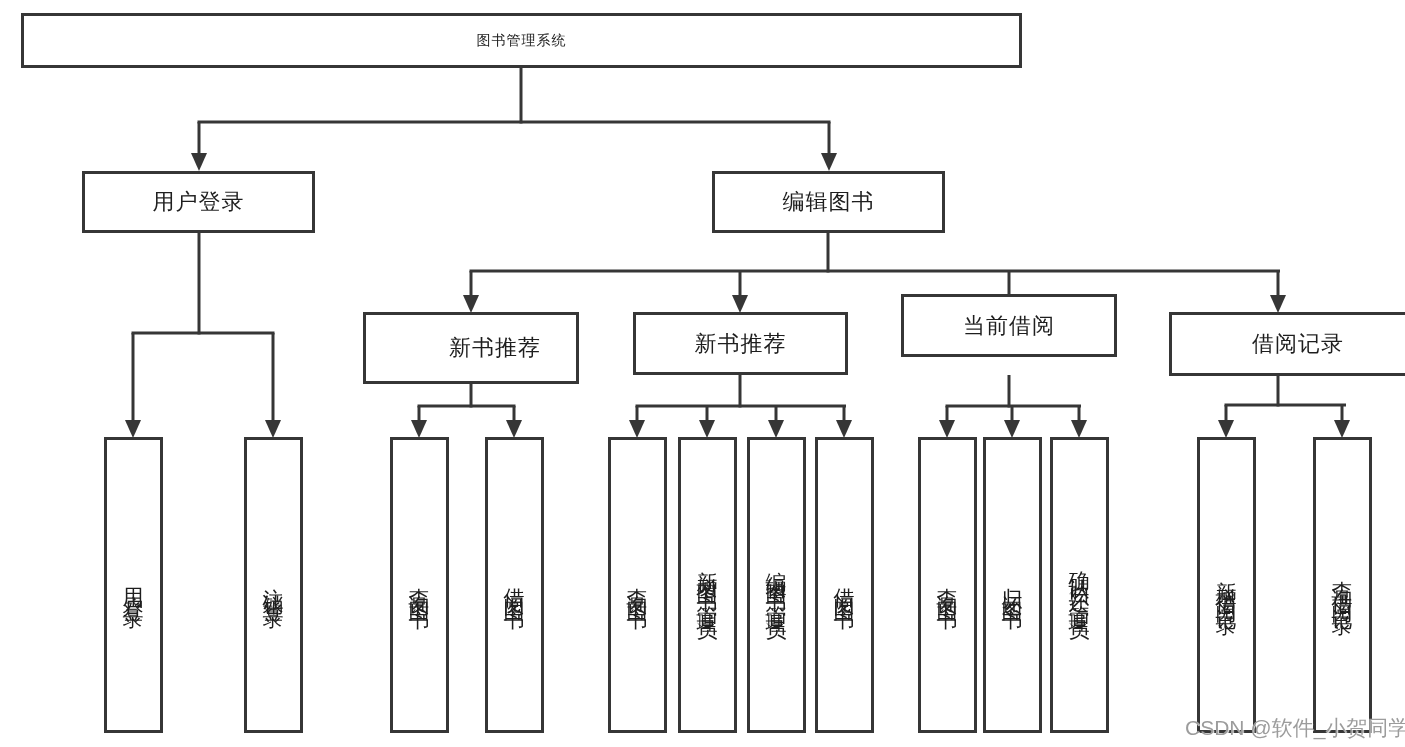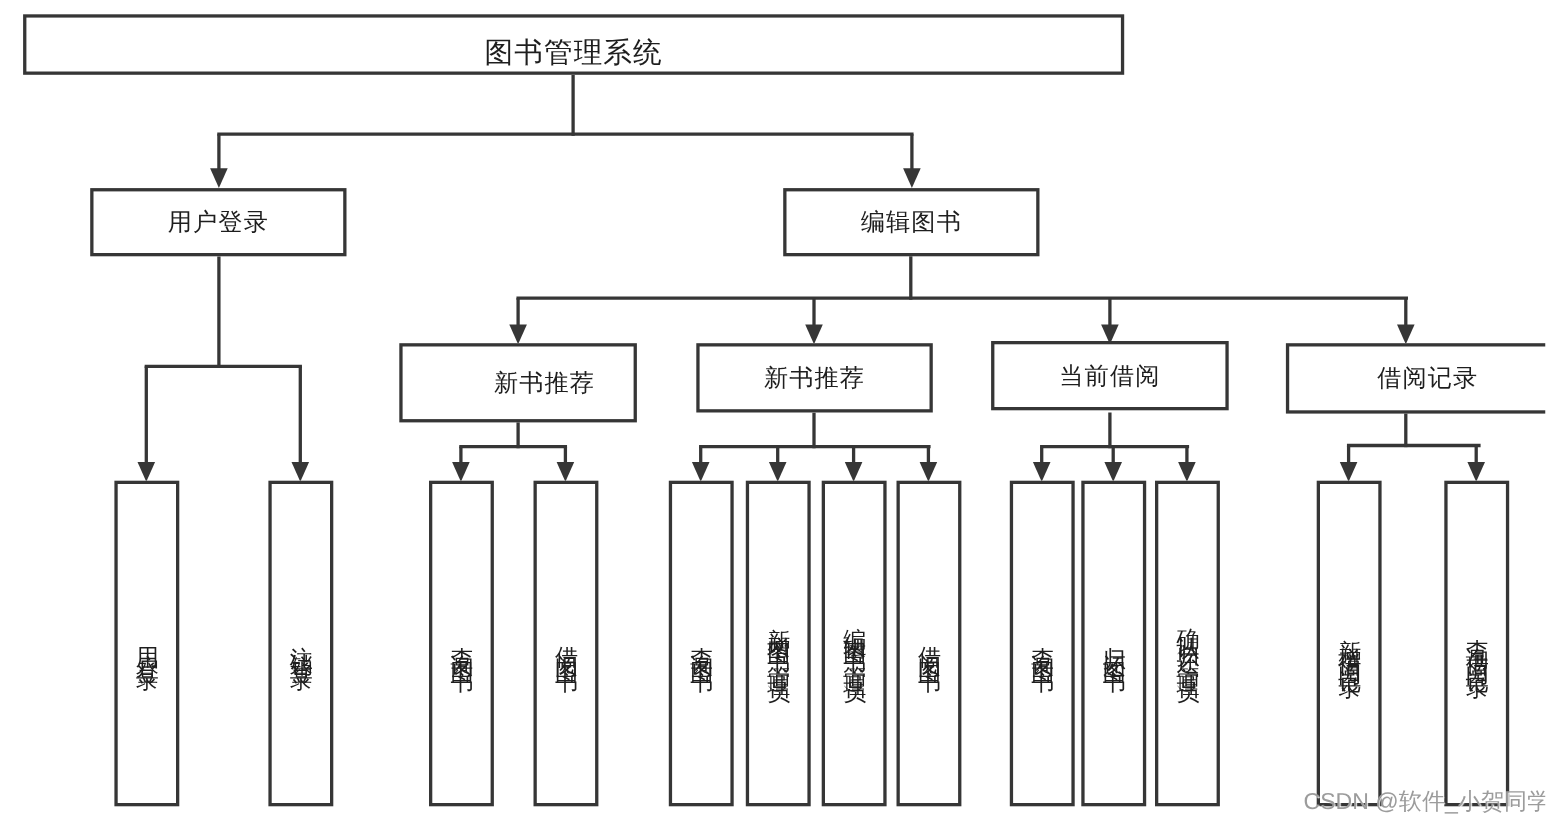--- a/index.html
+++ b/index.html
@@ -22,21 +22,21 @@
     box-sizing: border-box;
     border: 3px solid #363636;
     background: #ffffff;
     display: flex;
     align-items: center;
     justify-content: center;
     color: #1e1e1e;
     z-index: 2;
   }
   .hbox { font-size: 22px; letter-spacing: 1px; }
-  .root-box { font-size: 26px; align-items: flex-end; }
+  .root-box { font-size: 14px; }
   .vbox span {
     writing-mode: vertical-rl;
     text-orientation: mixed;
     font-size: 21px;
     letter-spacing: 7px;
     line-height: 1;
     white-space: nowrap;
   }
   .watermark {
     position: absolute;
@@ -133,21 +133,21 @@
   <div class="box hbox" style="left:712px;top:171px;width:233px;height:62px;">
     <span>编辑图书</span>
   </div>
 
   <div class="box hbox" style="left:363px;top:312px;width:216px;height:72px;padding-left:48px;">
     <span>新书推荐</span>
   </div>
   <div class="box hbox" style="left:633px;top:312px;width:215px;height:63px;">
     <span>新书推荐</span>
   </div>
-  <div class="box hbox" style="left:901px;top:310px;width:216px;height:63px;">
+  <div class="box hbox" style="left:901px;top:294px;width:216px;height:63px;">
     <span>当前借阅</span>
   </div>
   <div class="box hbox" style="left:1169px;top:312px;width:258px;height:64px;font-family:Liberation Mono, monospace;">
     <span>借阅记录</span>
   </div>
 
   <div class="box vbox" style="left:104px;top:437px;width:59px;height:296px;">
     <span>用户登录</span>
   </div>
   <div class="box vbox" style="left:244px;top:437px;width:59px;height:296px;">

